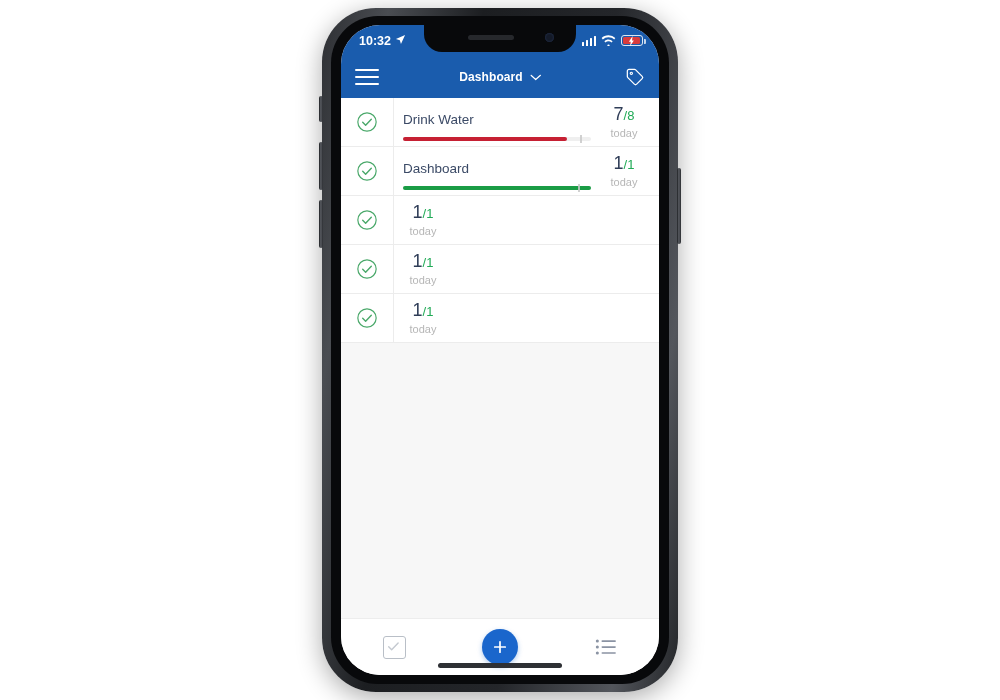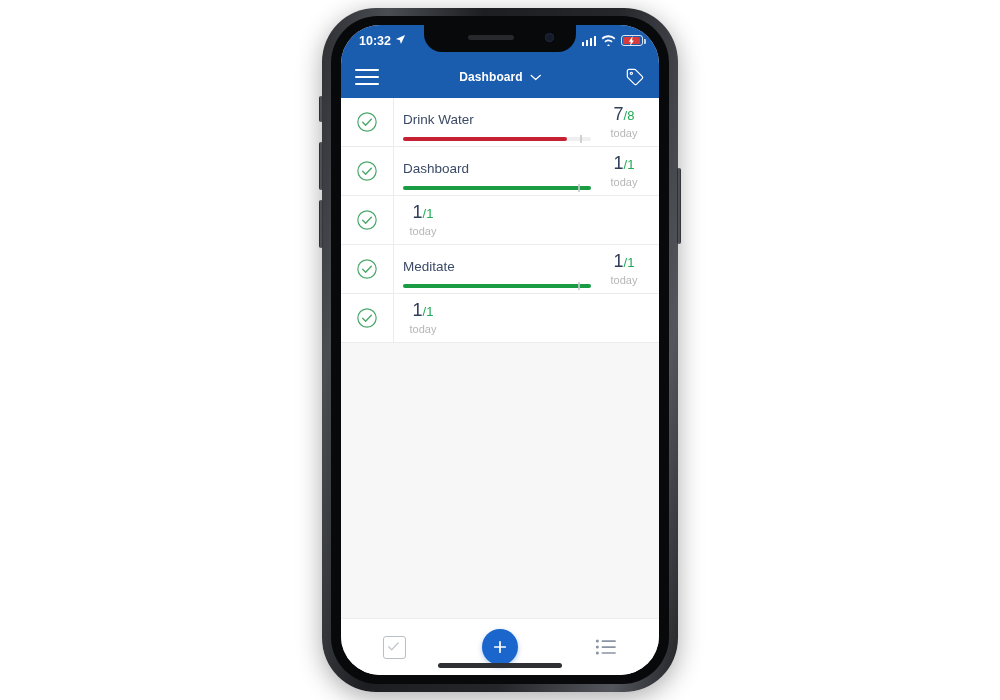--- a/index.html
+++ b/index.html
@@ -461,27 +461,20 @@
       </div>
     </div>
 
     <div class="habit-row">
       <div class="habit-check">
         <svg width="22" height="22" viewBox="0 0 24 24">
           <circle cx="12" cy="12" r="10" fill="none" stroke="#4aa86a" stroke-width="1.3"></circle>
           <path d="M7.3 12.3l3.2 3.2 6.2-6.6" fill="none" stroke="#4aa86a" stroke-width="1.5" stroke-linecap="round" stroke-linejoin="round"></path>
         </svg>
       </div>
-      <div class="habit-body">
-        <div class="habit-name">Meditate</div>
-        <div class="habit-bar-track">
-          <div class="habit-bar-fill" style="width: 100%; background: rgb(26, 156, 69);"></div>
-          <div class="habit-bar-marker" style="left: 93%;"></div>
-        </div>
-      </div>
       <div class="habit-value">
         <div class="hv-main">
           <span>1</span><span class="denom">/1</span>
         </div>
         <div class="hv-sub">today</div>
       </div>
     </div>
 
     <div class="habit-row">
       <div class="habit-check">

